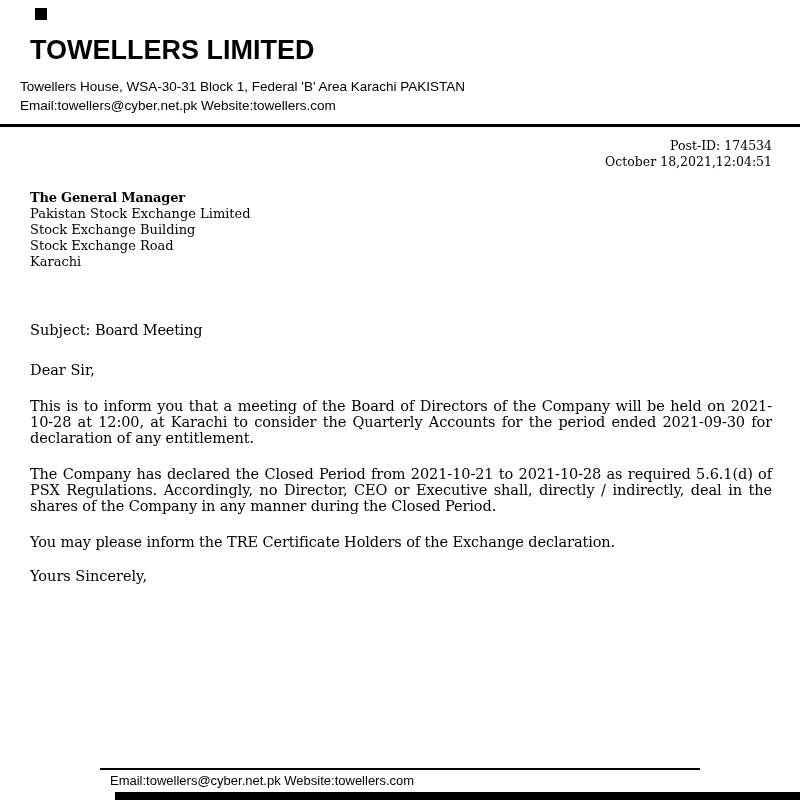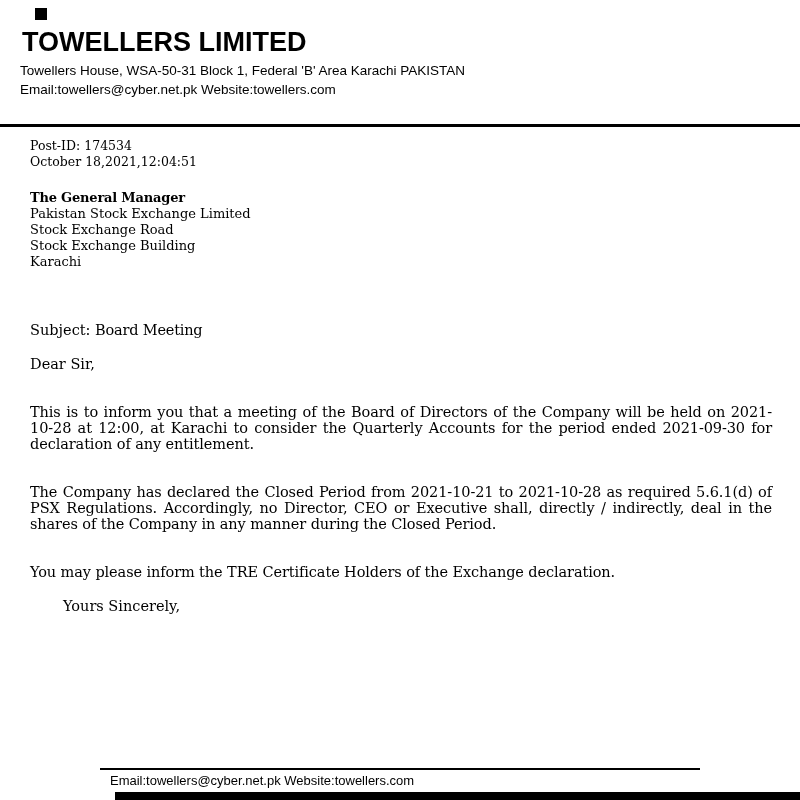--- a/index.html
+++ b/index.html
@@ -28,21 +28,21 @@
 
   
   .letterhead {
     position: absolute;
     left: 18px;
     top: 24px;
     width: 760px;
     font-family: "Liberation Sans", sans-serif;
   }
   .company-name {
-    margin: 4px;
+    margin: 12px;
     font-size: 27px;
     font-weight: bold;
     line-height: 1.1;
     letter-spacing: 0px;
   }
   .letterhead-line {
     font-size: 13.5px;
     line-height: 17px;
     margin-top: 2px;
     padding-left: 2px;
@@ -62,53 +62,53 @@
     position: absolute;
     left: 30px;
     top: 138px;
     width: 742px;
     font-family: "DejaVu Serif", "Liberation Serif", serif;
     font-size: 13px;
   }
   .meta-line {
     font-size: 12.5px;
     line-height: 16px;
+    text-align: right;
   }
   .recipient {
     margin-top: 20px;
     font-size: 13px;
     line-height: 16px;
   }
   .recipient-title {
     font-weight: bold;
     letter-spacing: -0.2px;
   }
   .subject-line {
     margin-top: 52px;
     font-size: 14.5px;
   }
   .subject-bold {
     font-weight: normal;
     letter-spacing: -0.2px;
   }
   .salutation {
-    margin-top: 18px;
+    margin-top: 24px;
     font-size: 14.5px;
   }
   .para {
-    margin-top: 32px;
+    margin-top: 20px;
     font-size: 14.5px;
     line-height: 16px;
     text-align: justify;
     letter-spacing: -0.1px;
   }
   .closing {
     margin-top: 18px;
     font-size: 14.5px;
-    margin-left: 33px;
   }
 
   
   .footer-line {
     position: absolute;
     left: 100px;
     top: 768px;
     width: 600px;
     height: 2px;
     background: #000000;
@@ -131,35 +131,35 @@
 </style>
 </head>
 <body>
 
 <div class="page">
 
   <div class="top-square"></div>
 
   <div class="letterhead">
     <h1 class="company-name">TOWELLERS LIMITED</h1>
-    <div class="letterhead-line">Towellers House, WSA-50-31 Block 1, Federal 'B' Area Karachi PAKISTAN</div>
+    <div class="letterhead-line">Towellers House, WSA-30-31 Block 1, Federal 'B' Area Karachi PAKISTAN</div>
     <div class="letterhead-line">Email:towellers@cyber.net.pk Website:towellers.com</div>
   </div>
 
   <div class="top-rule"></div>
 
   <div class="content">
     <div class="meta-line">Post-ID: 174534</div>
     <div class="meta-line">October 18,2021,12:04:51</div>
 
     <div class="recipient">
       <div class="recipient-title">The General Manager</div>
       <div>Pakistan Stock Exchange Limited</div>
+      <div>Stock Exchange Building</div>
       <div>Stock Exchange Road</div>
-      <div>Stock Exchange Building</div>
       <div>Karachi</div>
     </div>
 
     <div class="subject-line">
       <span>Subject:</span>
       <span class="subject-bold">Board Meeting</span>
     </div>
 
     <div class="salutation">Dear Sir,</div>
 

